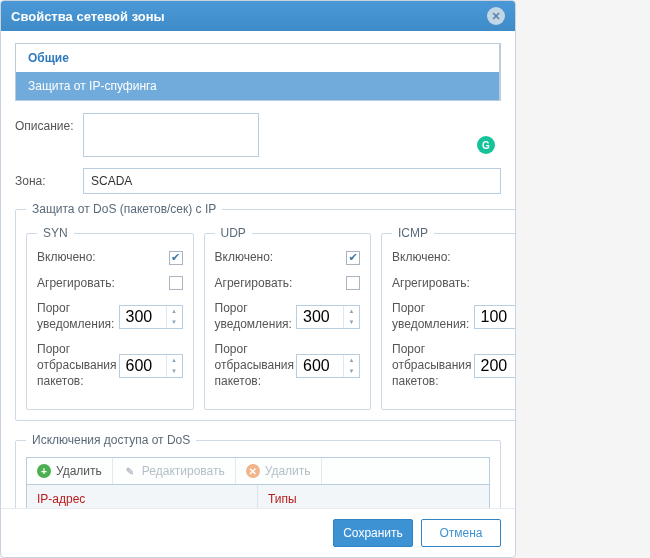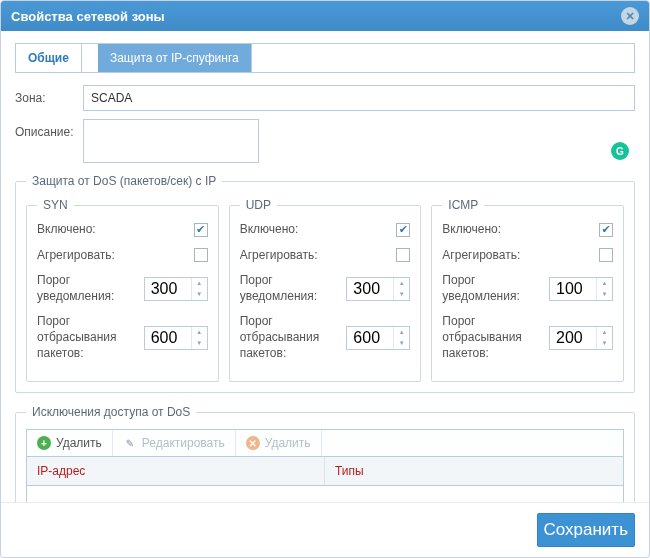--- a/index.html
+++ b/index.html
@@ -4,21 +4,21 @@
 <style>
   * { box-sizing: border-box; }
   body {
     margin: 0;
     font-family: Arial, Helvetica, sans-serif;
     font-size: 12px;
     color: #444;
     background: #f5f5f5;
   }
   .window {
-    width: 650px;
+    width: 516px;
     height: 558px;
     background: #fff;
     border: 1px solid #c9d3df;
     border-radius: 4px;
     overflow: hidden;
     display: flex;
     flex-direction: column;
   }
   .titlebar {
     background: linear-gradient(#4a99d6, #3e8bc8);
@@ -42,22 +42,23 @@
     font-weight: bold;
   }
   .body {
     padding: 12px 14px;
     flex: 1;
     overflow: auto;
   }
   .tabs {
     display: flex;
     border: 1px solid #b9cde0;
-    gap: 16px;
+    gap: 0;
     margin-bottom: 12px;
+    flex-direction: column;
   }
   .tab {
     padding: 7px 12px;
     font-size: 12px;
     border-right: 1px solid #b9cde0;
     cursor: pointer;
     white-space: nowrap;
   }
   .tab:last-child { border-right: none; }
   .tab.active {
@@ -125,21 +126,21 @@
     gap: 10px;
   }
   .dos-cols fieldset {
     flex: 1;
     margin: 0;
   }
   .param-row {
     display: flex;
     align-items: center;
     margin-bottom: 10px;
-    gap: 8px;
+    gap: 2px;
   }
   .param-row .plabel {
     flex: 1;
     color: #555;
     font-size: 12px;
     line-height: 1.3;
   }
   .checkbox {
     width: 14px; height: 14px;
     border: 1px solid #a8b4c0;
@@ -221,21 +222,21 @@
     display:flex;
     justify-content:flex-end;
     gap:8px;
     border-top:1px solid #e6ecf2;
   }
   .btn {
     min-width:80px;
     padding:6px 6px;
     border:1px solid #3184c5;
     border-radius:2px;
-    font-size:17px;
+    font-size:12px;
     text-align:center;
     cursor:pointer;
   }
   .btn.primary { background:#3d92d4; color:#fff; }
   .btn.secondary { background:#fff; color:#3d92d4; }
 </style>
 </head>
 <body>
 
 <div class="window">
@@ -245,33 +246,33 @@
     <span class="spacer"></span>
     <span class="close-btn">✕</span>
   </div>
 
   <div class="body">
 
     <div class="tabs">
       <div class="tab active">Общие</div>
       <div class="tab inactive">Защита от IP-спуфинга</div>
       <div class="tabs-fill"></div>
-    </div>
-
-    <div class="form-row">
-      <label class="fld">Зона:</label>
-      <input type="text" value="SCADA" style="">
     </div>
 
     <div class="form-row">
       <label class="fld">Описание:</label>
       <div class="desc-wrap">
         <textarea style=""></textarea>
         <div class="grammarly-chip">G</div>
       </div>
+    </div>
+
+    <div class="form-row">
+      <label class="fld">Зона:</label>
+      <input type="text" value="SCADA" style="">
     </div>
 
     <fieldset>
       <legend>Защита от DoS (пакетов/сек) с IP</legend>
       <div class="dos-cols">
 
         <fieldset>
           <legend>SYN</legend>
           <div class="param-row">
             <span class="plabel">Включено:</span>
@@ -392,15 +393,16 @@
         <div class="col1">IP-адрес</div>
         <div class="col2">Типы</div>
       </div>
       <div class="grid-body"></div>
     </fieldset>
 
   </div>
 
   <div class="footer">
     <div class="btn primary">Сохранить</div>
+    <div class="btn secondary">Отмена</div>
   </div>
 
 </div>
 
 </body></html>

